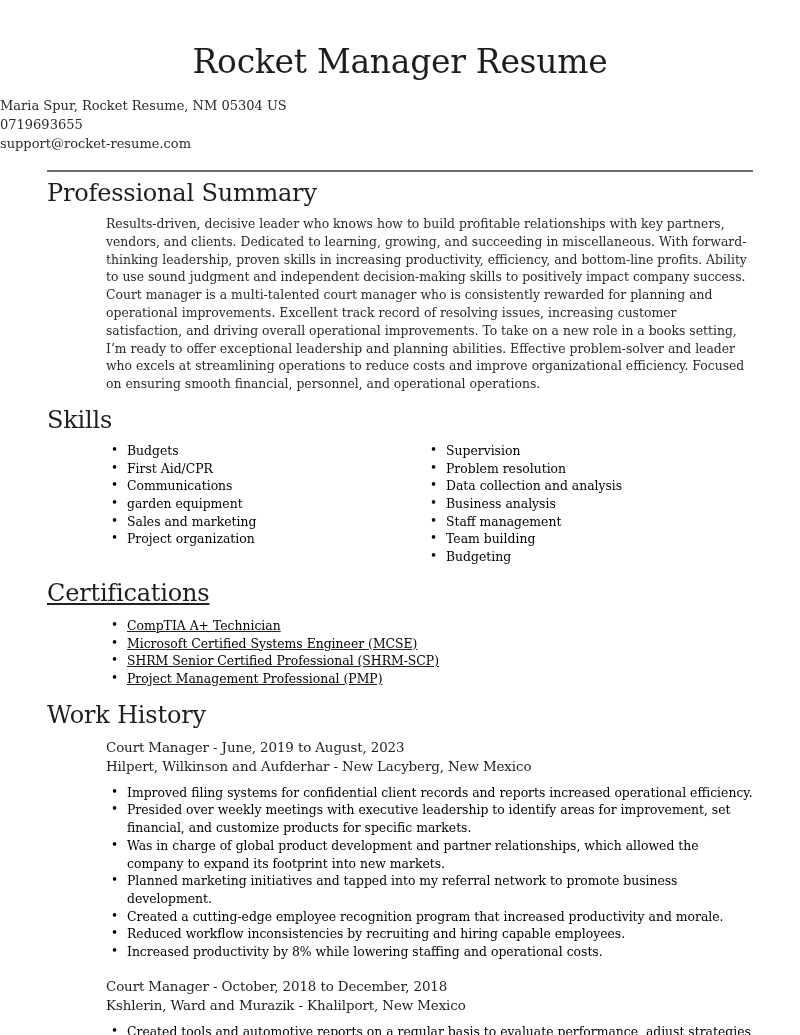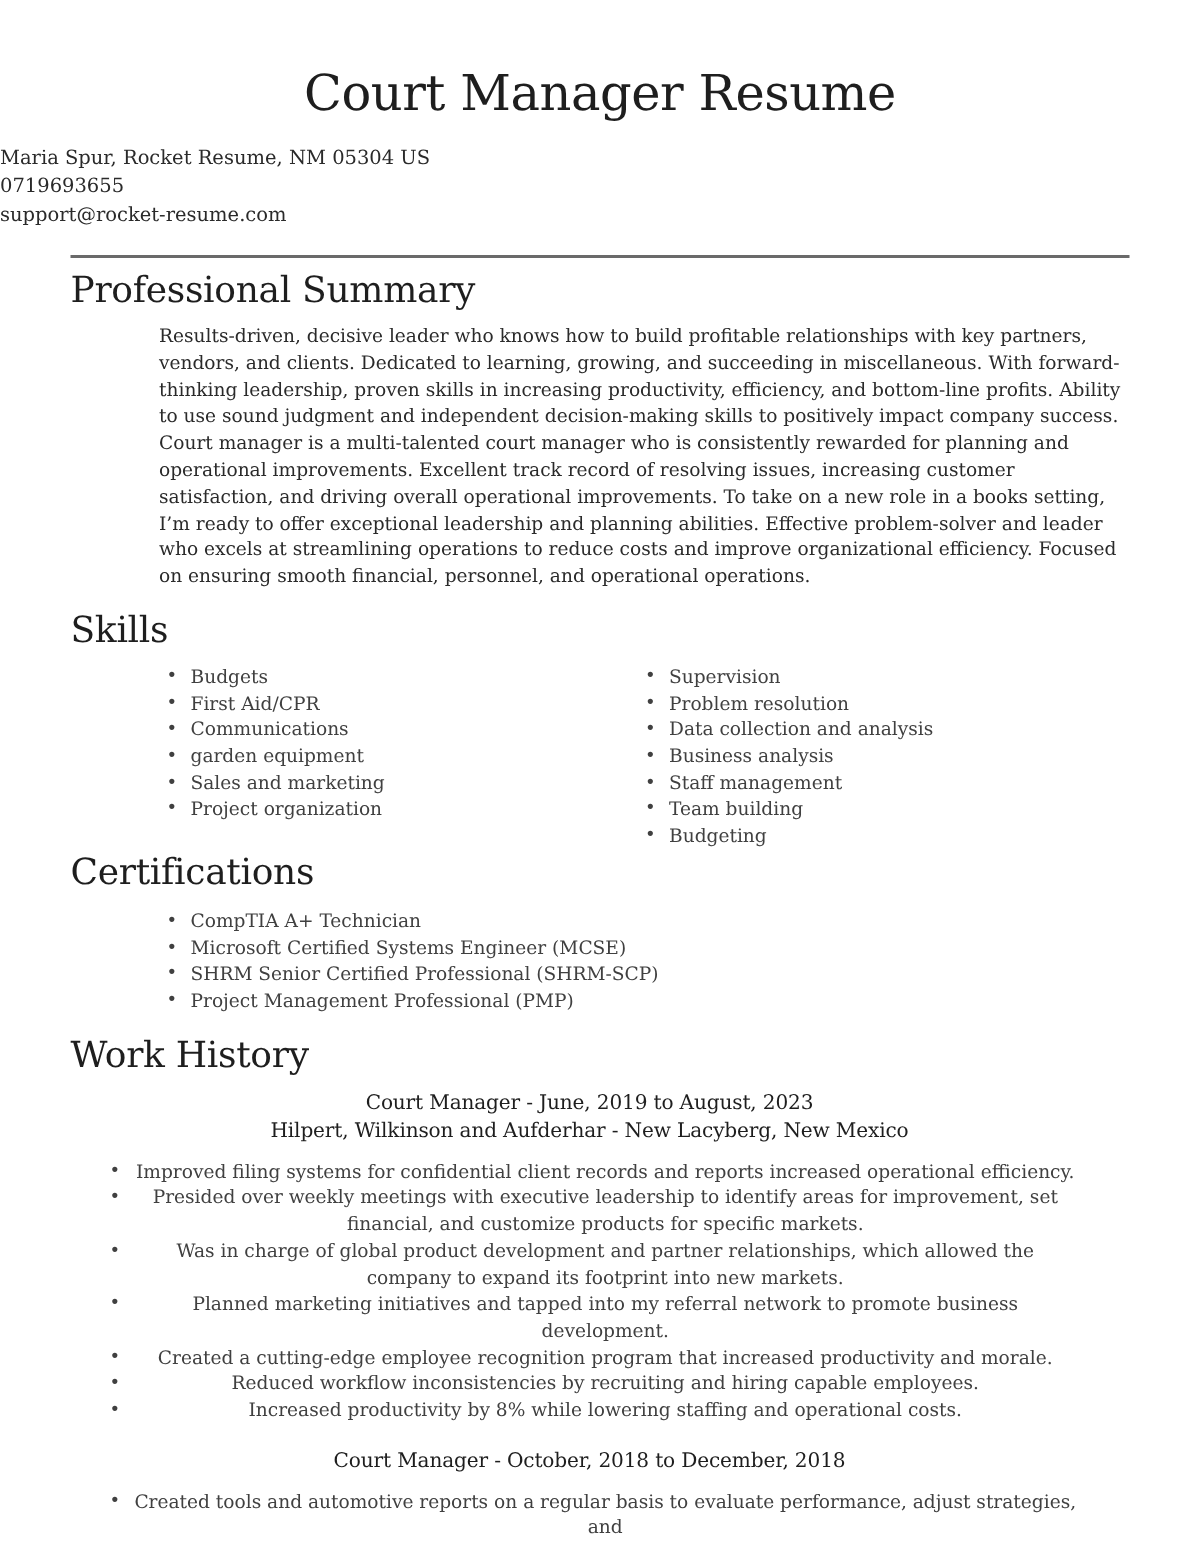--- a/index.html
+++ b/index.html
@@ -18,34 +18,34 @@
     .contact div { height: 19px; }
     .divider { margin: 17px 47px 0 47px; border: 0; border-top: 2px solid #6a6a6a; height: 0; }
     .section-title {
       font-size: 24px; font-weight: normal; margin: 0; padding-left: 47px; line-height: 30px; color: #1e1e1e;
       letter-spacing: -0.2px;
     }
     .summary {
       margin: 0 0 0 106px; width: 650px; font-size: 12.4px; line-height: 17.8px; color: #2a2a2a;
     }
     ul { margin: 0; padding: 0; list-style: none; }
-    li.bullet { position: relative; padding-left: 21px; font-size: 12.4px; line-height: 17.7px; color: #404040; }
+    li.bullet { position: relative; padding-left: 21px; font-size: 12.4px; line-height: 17.7px; color: #000000; }
     li.bullet::before { content: "•"; position: absolute; left: 5px; top: 0; font-size: 12px; }
     .skills-wrap { display: flex; margin-left: 106px; }
     .skills-col { width: 319px; }
     .certs { margin-left: 106px; }
-    .job { margin-left: 68px; width: 650px; text-align: center; }
+    .job { margin-left: 106px; width: 650px; }
     .job-head { font-size: 13.4px; line-height: 19px; color: #1e1e1e; letter-spacing: -0.1px; }
     .job-bullets { margin-top: 8px; }
   </style>
 </head>
 <body>
 
 <div class="page">
-  <h1 class="title">Court Manager Resume</h1>
+  <h1 class="title">Rocket Manager Resume</h1>
   <div class="contact">
     <div>Maria Spur, Rocket Resume, NM 05304 US</div>
     <div>0719693655</div>
     <div>support@rocket-resume.com</div>
   </div>
   <hr class="divider">
 
   <section style="margin-top:6px;">
     <h2 class="section-title">Professional Summary</h2>
     <p class="summary" style="margin-top:7px;">Results-driven, decisive leader who knows how to build profitable relationships with key partners, vendors, and clients. Dedicated to learning, growing, and succeeding in miscellaneous. With forward-thinking leadership, proven skills in increasing productivity, efficiency, and bottom-line profits. Ability to use sound judgment and independent decision-making skills to positively impact company success. Court manager is a multi-talented court manager who is consistently rewarded for planning and operational improvements. Excellent track record of resolving issues, increasing customer satisfaction, and driving overall operational improvements. To take on a new role in a books setting, I’m ready to offer exceptional leadership and planning abilities. Effective problem-solver and leader who excels at streamlining operations to reduce costs and improve organizational efficiency. Focused on ensuring smooth financial, personnel, and operational operations.</p>
@@ -67,21 +67,21 @@
         <li class="bullet">Problem resolution</li>
         <li class="bullet">Data collection and analysis</li>
         <li class="bullet">Business analysis</li>
         <li class="bullet">Staff management</li>
         <li class="bullet">Team building</li>
         <li class="bullet">Budgeting</li>
       </ul>
     </div>
   </section>
 
-  <section style="">
+  <section style="margin-top:12px;text-decoration:underline;">
     <h2 class="section-title">Certifications</h2>
     <ul class="certs" style="margin-top:9px;">
       <li class="bullet">CompTIA A+ Technician</li>
       <li class="bullet">Microsoft Certified Systems Engineer (MCSE)</li>
       <li class="bullet">SHRM Senior Certified Professional (SHRM-SCP)</li>
       <li class="bullet">Project Management Professional (PMP)</li>
     </ul>
   </section>
 
   <section style="margin-top:12px;">
@@ -96,18 +96,19 @@
         <li class="bullet">Was in charge of global product development and partner relationships, which allowed the company to expand its footprint into new markets.</li>
         <li class="bullet">Planned marketing initiatives and tapped into my referral network to promote business development.</li>
         <li class="bullet">Created a cutting-edge employee recognition program that increased productivity and morale.</li>
         <li class="bullet">Reduced workflow inconsistencies by recruiting and hiring capable employees.</li>
         <li class="bullet">Increased productivity by 8% while lowering staffing and operational costs.</li>
       </ul>
     </div>
 
     <div class="job" style="margin-top:16px;">
       <div class="job-head">Court Manager - October, 2018 to December, 2018</div>
+      <div class="job-head">Kshlerin, Ward and Murazik - Khalilport, New Mexico</div>
       <ul class="job-bullets">
         <li class="bullet">Created tools and automotive reports on a regular basis to evaluate performance, adjust strategies, and</li>
       </ul>
     </div>
   </section>
 </div>
 
 </body></html>

